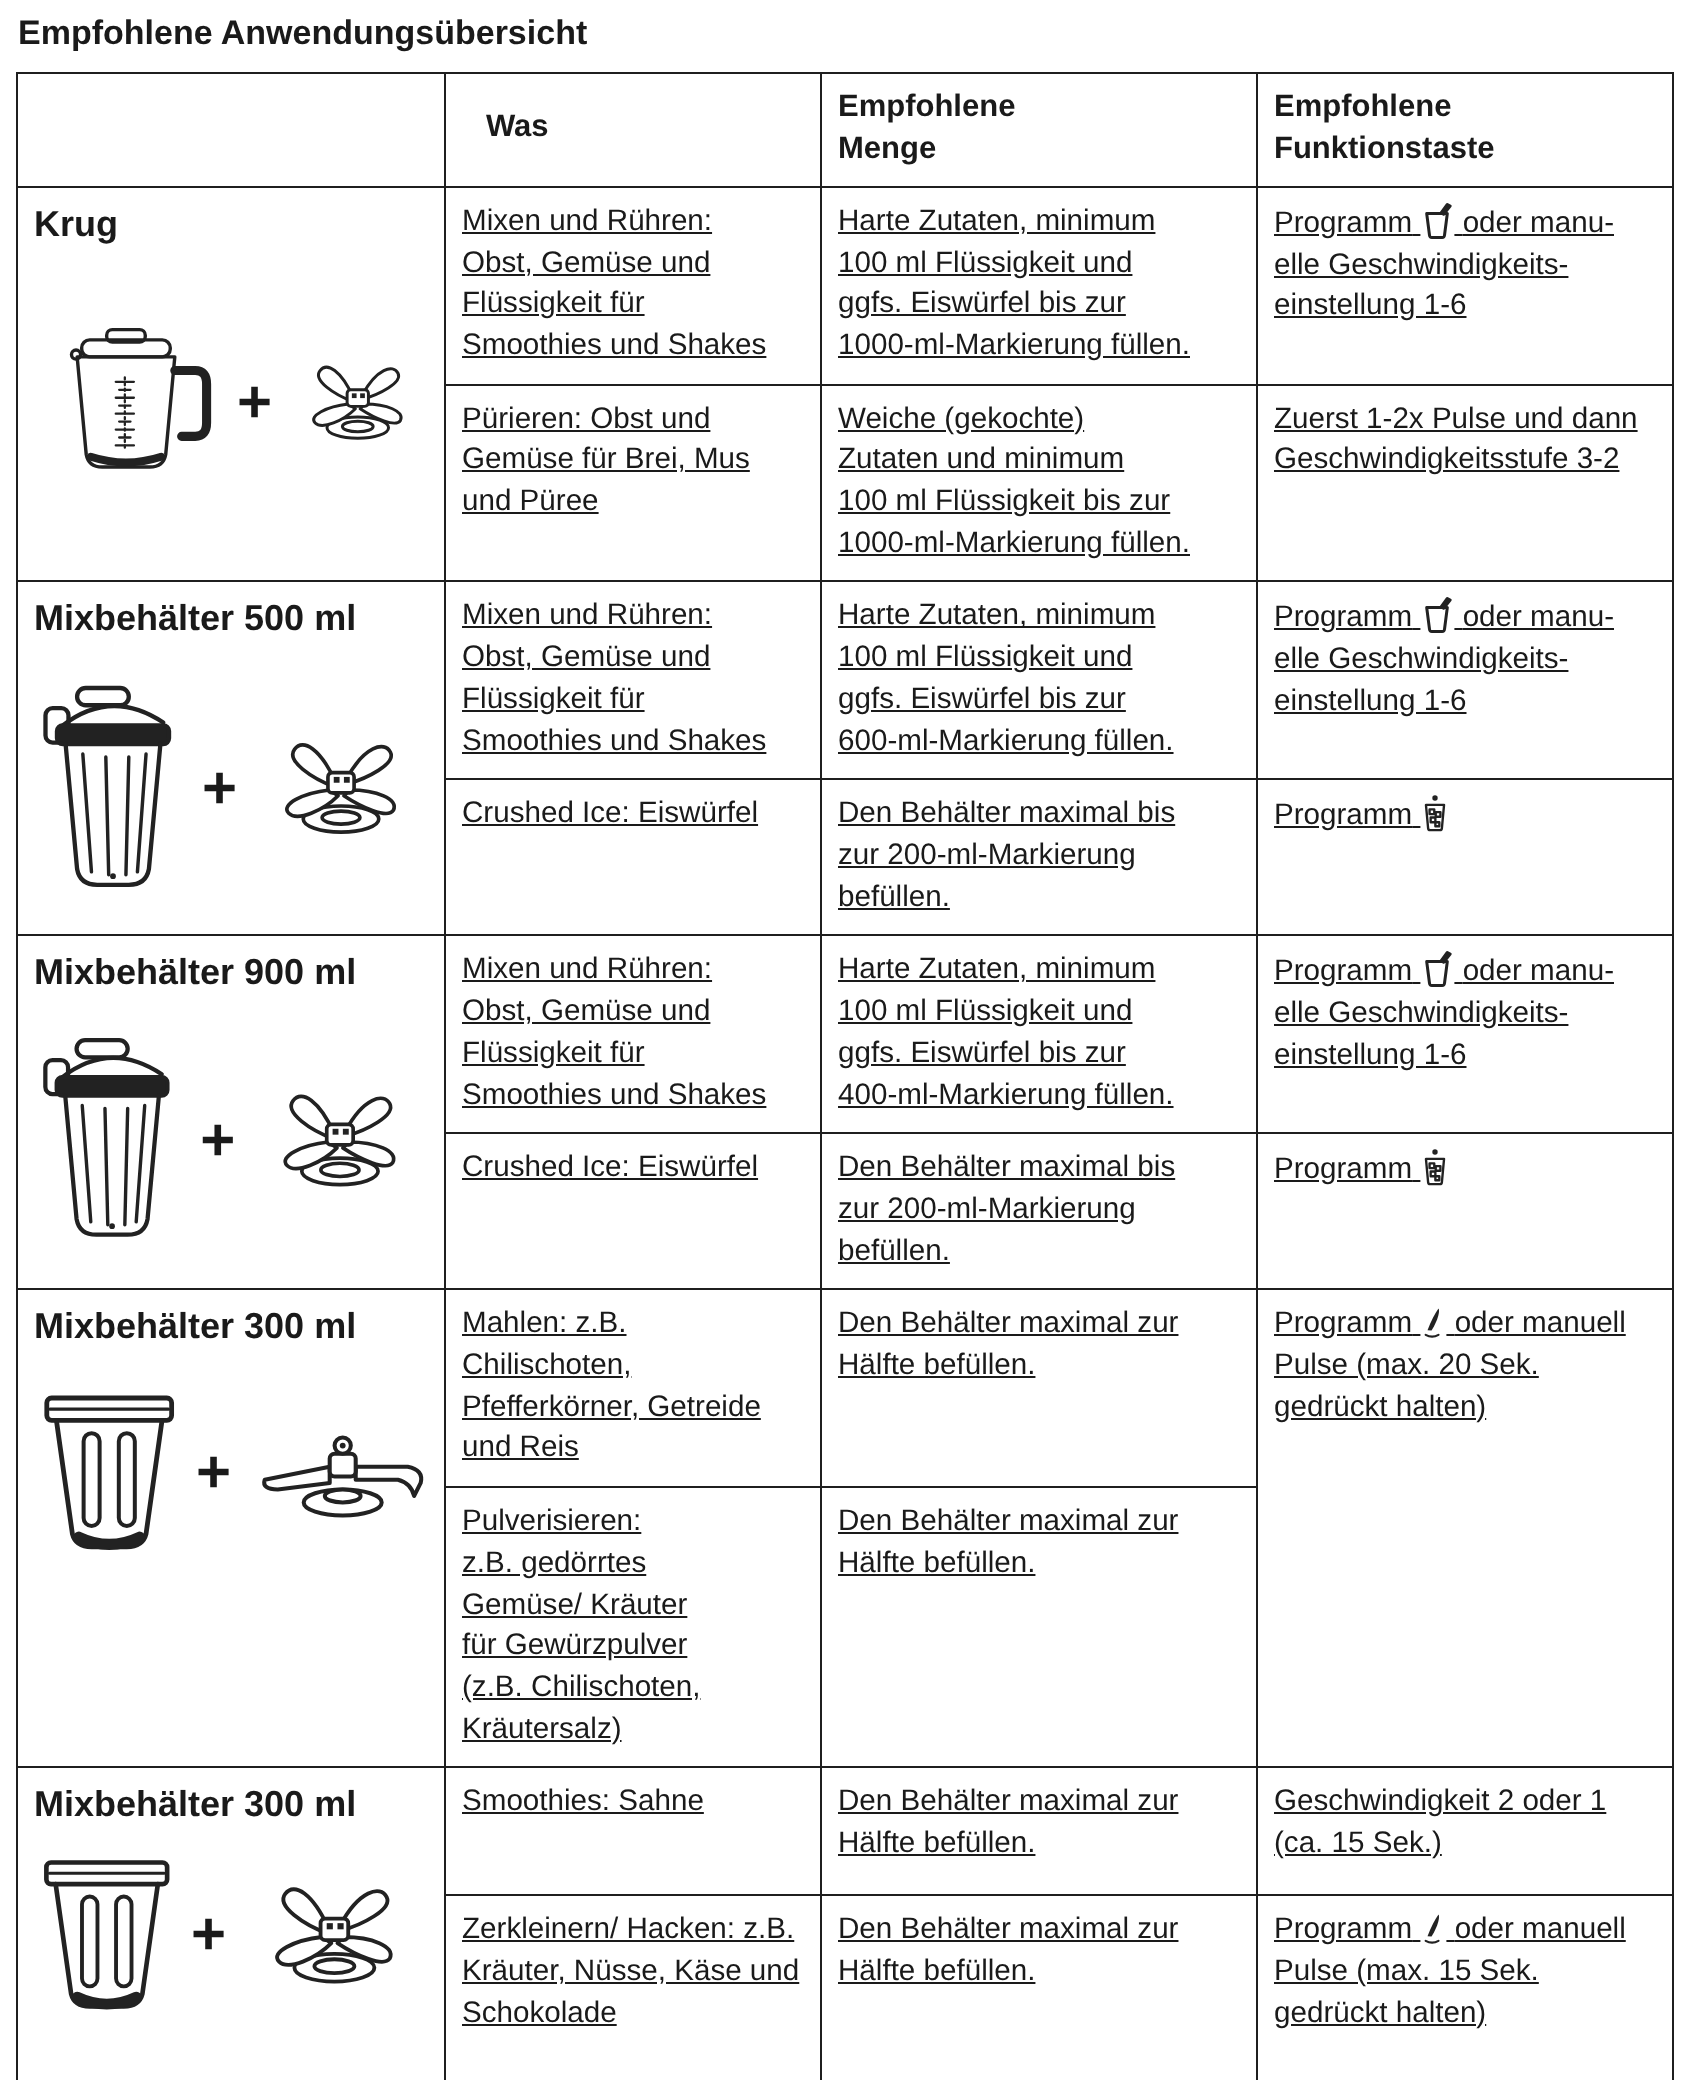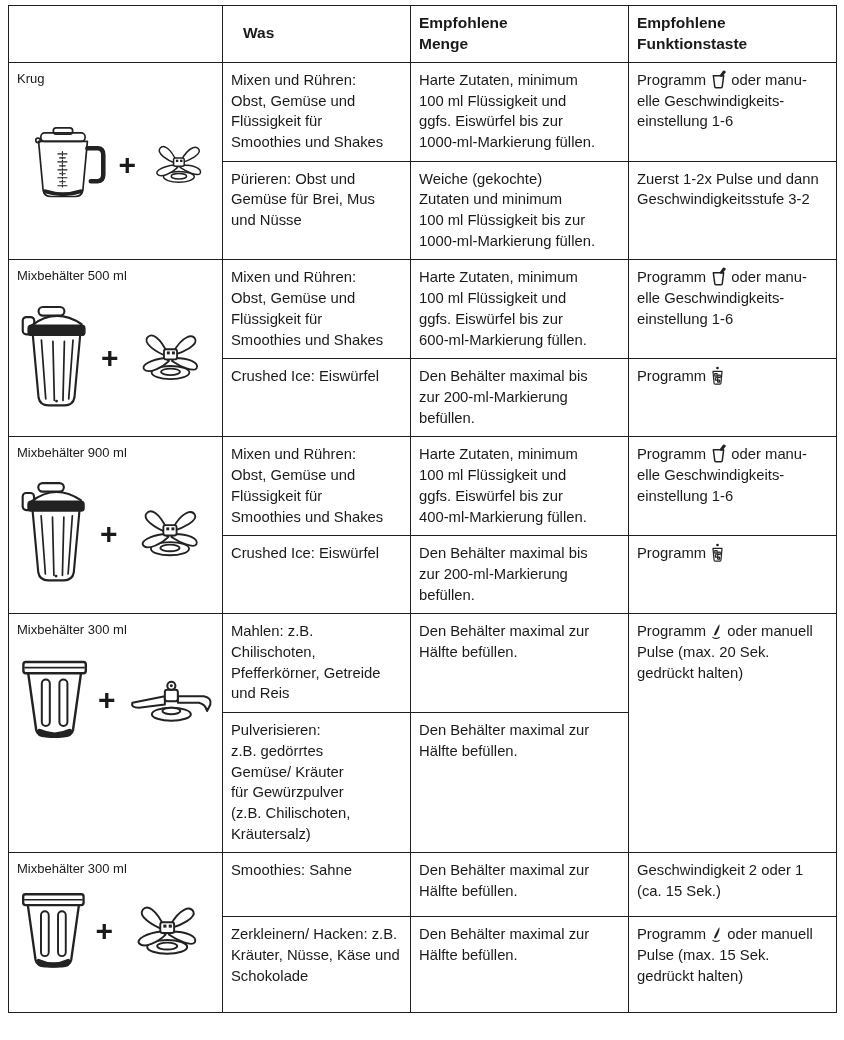--- a/index.html
+++ b/index.html
@@ -3,23 +3,23 @@
 <meta charset="utf-8">
 <style>
   html,body { margin:0; padding:0; background:#ffffff; }
   body { font-family:"Liberation Sans", sans-serif; color:#1a1a1a; }
   .page { width:844px; box-sizing:border-box; padding:5px 8px 4px 8px; }
   .doc-title { font-size:17px; font-weight:bold; margin:2px 0 9px 1px; }
   table.app-table { border-collapse:collapse; width:828px; table-layout:fixed; }
   table.app-table td { border:1.6px solid #1f1f1f; vertical-align:top; box-sizing:border-box; }
   .hdr { font-weight:bold; font-size:15.5px; line-height:1.35; padding:7px 8px; white-space:pre-line; height:56px; }
   .hdr-was { vertical-align:middle !important;padding-left:20px; }
-  .cell { font-size:14.8px; line-height:1.4; padding:7px 6px 8px 8px; white-space:pre-line; }
+  .cell { font-size:14.8px; line-height:1.4; padding:7px 6px 8px 8px; white-space:pre-line;text-decoration:underline; }
   .imgcell { padding:6px 4px 6px 6px; }
-  .sec-title { font-weight:normal; font-size:13px; margin:2px 0 4px 2px; white-space:pre-line; }
+  .sec-title { font-weight:bold; font-size:18px; margin:2px 0 4px 2px; white-space:pre-line; }
   .illus { display:flex; align-items:center; gap:5px; margin-top:12px; padding-left:2px; }
   .illus-mt { margin-top:20px; }
   .plus { font-size:30px; font-weight:bold; line-height:1; }
   .pi { vertical-align:-4px; margin:0 1px; }
   tr.rb1 > td { height:64px; }
   tr.rb2 > td { height:96px; }
   svg .ln { fill:none; stroke:#222; stroke-width:3; stroke-linecap:round; stroke-linejoin:round; }
   .hidden-defs { position:absolute; width:0; height:0; overflow:hidden; }
 </style>
 </head>
@@ -116,20 +116,21 @@
     <symbol id="sym-pulse" viewBox="0 0 12 19">
       <g stroke="#222" stroke-linecap="round" fill="none">
         <path d="M3,14 C5,9 7,5 9,2.2 C9.8,3.4 9,8 5.2,14.2 Z" fill="#222" stroke="none"></path>
         <path d="M2,16.5 Q5.5,18.5 9,16.5" stroke-width="1.2"></path>
       </g>
     </symbol>
   </defs>
 </svg>
 
 <div class="page">
+  <div class="doc-title">Empfohlene Anwendungsübersicht</div>
 
   <table class="app-table">
     <colgroup>
       <col style="width:214px">
         <col style="width:188px">
         <col style="width:218px">
         <col style="width:208px">
     </colgroup>
 
     <tbody>
@@ -165,21 +166,21 @@
 1000-ml-Markierung füllen.</td>
       <td class="cell"><span>Programm</span> <svg class="pi" width="15" height="19">
               <use href="#sym-cup-straw" width="100%" height="100%"></use>
             </svg> <span>oder manu-
 elle Geschwindigkeits-
 einstellung 1-6</span></td>
     </tr>
     <tr>
       <td class="cell">Pürieren: Obst und
 Gemüse für Brei, Mus
-und Nüsse</td>
+und Püree</td>
       <td class="cell">Weiche (gekochte)
 Zutaten und minimum
 100 ml Flüssigkeit bis zur
 1000-ml-Markierung füllen.</td>
       <td class="cell">Zuerst 1-2x Pulse und dann
 Geschwindigkeitsstufe 3-2</td>
     </tr>
 
     <tr>
       <td class="imgcell" rowspan="2">

